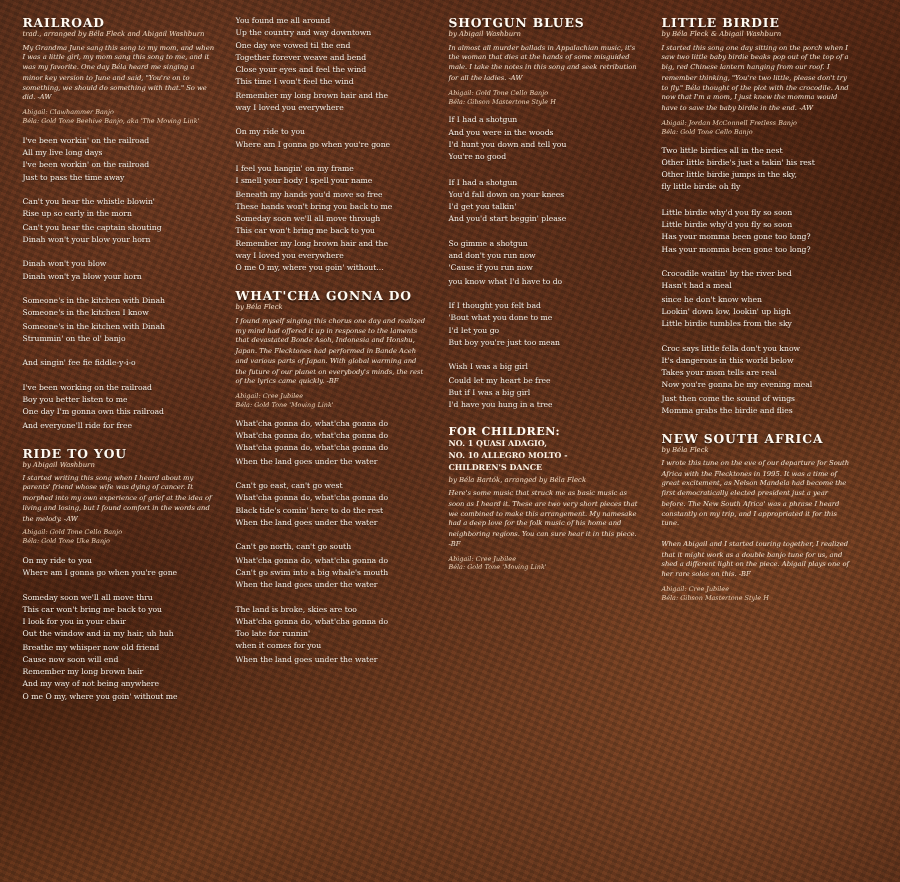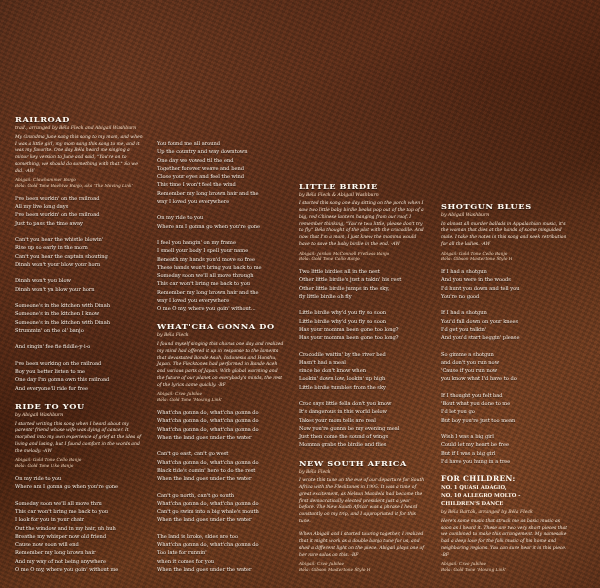--- a/index.html
+++ b/index.html
@@ -19,21 +19,20 @@
       repeating-linear-gradient(23deg, rgba(0,0,0,0.10) 0 2px, rgba(255,255,255,0.03) 2px 4px),
       repeating-linear-gradient(113deg, rgba(0,0,0,0.07) 0 3px, rgba(255,160,90,0.035) 3px 6px);
     mix-blend-mode:overlay;pointer-events:none;
   }
   .sheet{
     position:absolute;inset:0;
     padding:10px 24px 6px 8px;
     box-sizing:border-box;
     display:flex;
     gap:0px;
-    align-items:flex-end;
   }
   .col{
     flex:1 1 0;
     padding:0 7px;
     box-sizing:border-box;
     overflow:hidden;
   }
   .song{margin-bottom:9px;}
   .title{
     font-family:"DejaVu Serif", serif;
@@ -202,20 +201,64 @@
 The land is broke, skies are too
 What'cha gonna do, what'cha gonna do
 Too late for runnin'
 when it comes for you
 When the land goes under the water</p>
     </div>
   </div>
 
   <div class="col">
     <div class="song">
+      <h2 class="title">SHOTGUN BLUES</h2>
+      <p class="credit">by Abigail Washburn</p>
+      <p class="prose">In almost all murder ballads in Appalachian music, it's the woman that dies at the hands of some misguided male. I take the notes in this song and seek retribution for all the ladies. -AW</p>
+      <p class="personnel">Abigail: Gold Tone Cello Banjo
+Béla: Gibson Mastertone Style H</p>
+      <p class="lyrics">If I had a shotgun
+And you were in the woods
+I'd hunt you down and tell you
+You're no good
+
+If I had a shotgun
+You'd fall down on your knees
+I'd get you talkin'
+And you'd start beggin' please
+
+So gimme a shotgun
+and don't you run now
+'Cause if you run now
+you know what I'd have to do
+
+If I thought you felt bad
+'Bout what you done to me
+I'd let you go
+But boy you're just too mean
+
+Wish I was a big girl
+Could let my heart be free
+But if I was a big girl
+I'd have you hung in a tree</p>
+    </div>
+    <div class="song">
+      <h2 class="kids-title">FOR CHILDREN:</h2>
+      <p class="kids-sub">NO. 1 QUASI ADAGIO,
+NO. 10 ALLEGRO MOLTO -
+CHILDREN'S DANCE</p>
+      <p class="credit">by Béla Bartók, arranged by Béla Fleck</p>
+      <p class="prose">Here's some music that struck me as basic music as soon as I heard it. These are two very short pieces that we combined to make this arrangement. My namesake had a deep love for the folk music of his home and neighboring regions. You can sure hear it in this piece. -BF</p>
+      <p class="personnel">Abigail: Cree Jubilee
+Béla: Gold Tone 'Moving Link'</p>
+    </div>
+  </div>
+
+  <div class="col">
+    <div class="song">
       <h2 class="title">LITTLE BIRDIE</h2>
       <p class="credit">by Béla Fleck &amp; Abigail Washburn</p>
       <p class="prose">I started this song one day sitting on the porch when I saw two little baby birdie beaks pop out of the top of a big, red Chinese lantern hanging from our roof. I remember thinking, "You're two little, please don't try to fly." Béla thought of the plot with the crocodile. And now that I'm a mom, I just knew the momma would have to save the baby birdie in the end. -AW</p>
       <p class="personnel">Abigail: Jordan McConnell Fretless Banjo
 Béla: Gold Tone Cello Banjo</p>
       <p class="lyrics">Two little birdies all in the nest
 Other little birdie's just a takin' his rest
 Other little birdie jumps in the sky,
 fly little birdie oh fly
 
@@ -241,57 +284,13 @@
       <h2 class="title">NEW SOUTH AFRICA</h2>
       <p class="credit">by Béla Fleck</p>
       <p class="prose">I wrote this tune on the eve of our departure for South Africa with the Flecktones in 1995. It was a time of great excitement, as Nelson Mandela had become the first democratically elected president just a year before. The New South Africa' was a phrase I heard constantly on my trip, and I appropriated it for this tune.
 
 When Abigail and I started touring together, I realized that it might work as a double banjo tune for us, and shed a different light on the piece. Abigail plays one of her rare solos on this. -BF</p>
       <p class="personnel">Abigail: Cree Jubilee
 Béla: Gibson Mastertone Style H</p>
     </div>
   </div>
 
-  <div class="col">
-    <div class="song">
-      <h2 class="title">SHOTGUN BLUES</h2>
-      <p class="credit">by Abigail Washburn</p>
-      <p class="prose">In almost all murder ballads in Appalachian music, it's the woman that dies at the hands of some misguided male. I take the notes in this song and seek retribution for all the ladies. -AW</p>
-      <p class="personnel">Abigail: Gold Tone Cello Banjo
-Béla: Gibson Mastertone Style H</p>
-      <p class="lyrics">If I had a shotgun
-And you were in the woods
-I'd hunt you down and tell you
-You're no good
-
-If I had a shotgun
-You'd fall down on your knees
-I'd get you talkin'
-And you'd start beggin' please
-
-So gimme a shotgun
-and don't you run now
-'Cause if you run now
-you know what I'd have to do
-
-If I thought you felt bad
-'Bout what you done to me
-I'd let you go
-But boy you're just too mean
-
-Wish I was a big girl
-Could let my heart be free
-But if I was a big girl
-I'd have you hung in a tree</p>
-    </div>
-    <div class="song">
-      <h2 class="kids-title">FOR CHILDREN:</h2>
-      <p class="kids-sub">NO. 1 QUASI ADAGIO,
-NO. 10 ALLEGRO MOLTO -
-CHILDREN'S DANCE</p>
-      <p class="credit">by Béla Bartók, arranged by Béla Fleck</p>
-      <p class="prose">Here's some music that struck me as basic music as soon as I heard it. These are two very short pieces that we combined to make this arrangement. My namesake had a deep love for the folk music of his home and neighboring regions. You can sure hear it in this piece. -BF</p>
-      <p class="personnel">Abigail: Cree Jubilee
-Béla: Gold Tone 'Moving Link'</p>
-    </div>
-  </div>
-
 </div>
 
 </body></html>

